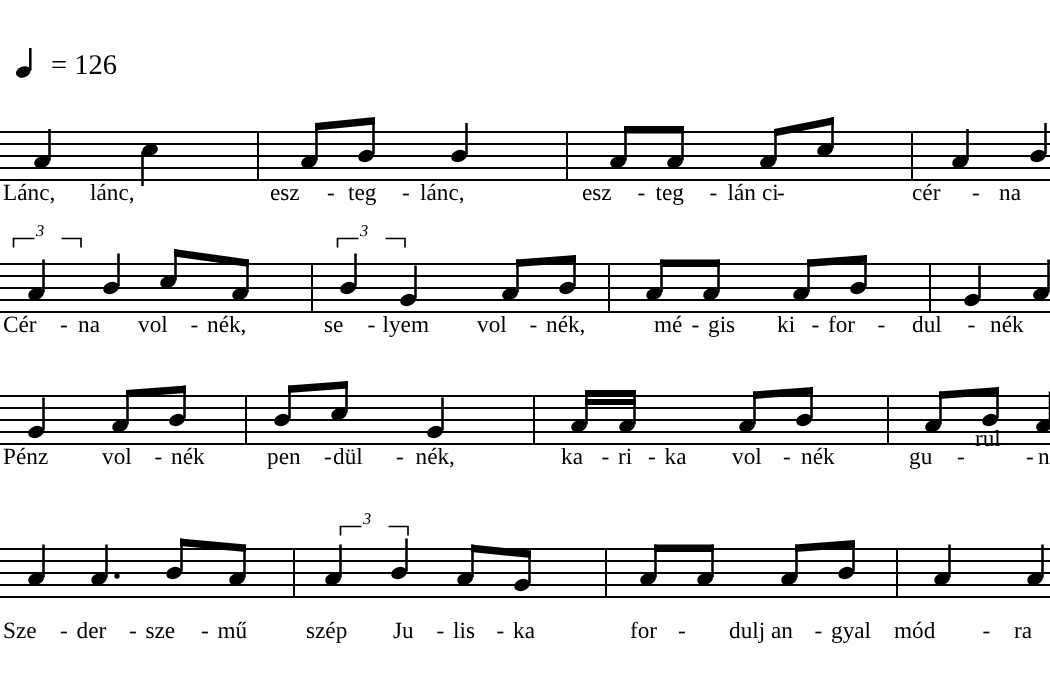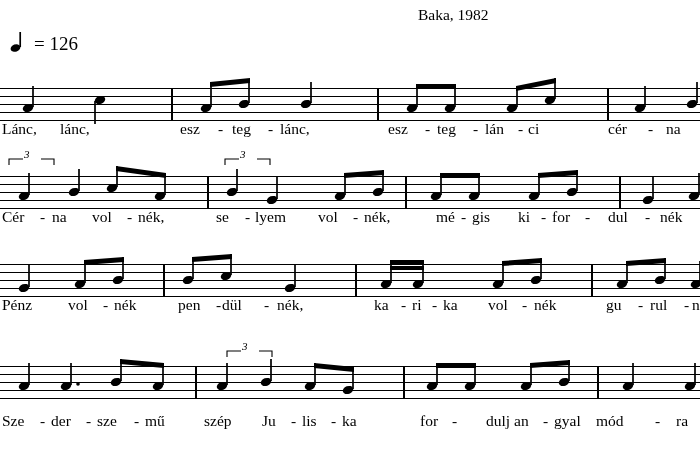--- a/index.html
+++ b/index.html
@@ -67,21 +67,20 @@
   .stem { stroke: #000; stroke-width: 1.7; }
   .beam { fill: #000; }
   .notehead { fill: #000; }
   .brk { stroke: #000; stroke-width: 1.1; fill: none; }
 </style>
 </head>
 <body>
 
 <div id="sheet">
 
-  <div class="hdr" id="hdr-line1">Baka, 1982</div>
 
   <div class="tempo-note">
     <svg width="16" height="22" viewBox="0 0 16 22">
       <ellipse class="notehead" cx="5.5" cy="17" rx="5" ry="3.6" transform="rotate(-20 5.5 17)"></ellipse>
       <line class="stem" x1="10.2" y1="16" x2="10.2" y2="1"></line>
     </svg>
   </div>
   <div class="tempo-num">= 126</div>
 
   <svg width="700" height="60" style="position:absolute;left:0;top:72px">
@@ -317,21 +316,21 @@
   <div class="lyric" style="left:218px;top:120px">-</div>
   <div class="lyric" style="left:232px;top:120px">teg</div>
   <div class="lyric" style="left:268px;top:120px">-</div>
   <div class="lyric" style="left:280px;top:120px">lánc,</div>
   <div class="lyric" style="left:388px;top:120px">esz</div>
   <div class="lyric" style="left:425px;top:120px">-</div>
   <div class="lyric" style="left:437px;top:120px">teg</div>
   <div class="lyric" style="left:473px;top:120px">-</div>
   <div class="lyric" style="left:485px;top:120px">lán</div>
   <div class="lyric" style="left:518px;top:120px">-</div>
-  <div class="lyric" style="left:528px;top:120px">ci</div>
+  <div class="lyric" style="left:508px;top:120px">ci</div>
   <div class="lyric" style="left:608px;top:120px">cér</div>
   <div class="lyric" style="left:648px;top:120px">-</div>
   <div class="lyric" style="left:666px;top:120px">na</div>
 
   <div class="lyric" style="left:2px;top:208px">Cér</div>
   <div class="lyric" style="left:40px;top:208px">-</div>
   <div class="lyric" style="left:52px;top:208px">na</div>
   <div class="lyric" style="left:92px;top:208px">vol</div>
   <div class="lyric" style="left:127px;top:208px">-</div>
   <div class="lyric" style="left:138px;top:208px">nék,</div>
@@ -364,21 +363,21 @@
   <div class="lyric" style="left:374px;top:296px">ka</div>
   <div class="lyric" style="left:401px;top:296px">-</div>
   <div class="lyric" style="left:412px;top:296px">ri</div>
   <div class="lyric" style="left:432px;top:296px">-</div>
   <div class="lyric" style="left:443px;top:296px">ka</div>
   <div class="lyric" style="left:488px;top:296px">vol</div>
   <div class="lyric" style="left:522px;top:296px">-</div>
   <div class="lyric" style="left:534px;top:296px">nék</div>
   <div class="lyric" style="left:606px;top:296px">gu</div>
   <div class="lyric" style="left:638px;top:296px">-</div>
-  <div class="lyric" style="left:650px;top:296px">rul</div>
+  <div class="lyric" style="left:650px;top:284px">rul</div>
   <div class="lyric" style="left:684px;top:296px">-</div>
   <div class="lyric" style="left:692px;top:296px">na</div>
 
   <div class="lyric" style="left:2px;top:412px">Sze</div>
   <div class="lyric" style="left:40px;top:412px">-</div>
   <div class="lyric" style="left:51px;top:412px">der</div>
   <div class="lyric" style="left:86px;top:412px">-</div>
   <div class="lyric" style="left:97px;top:412px">sze</div>
   <div class="lyric" style="left:134px;top:412px">-</div>
   <div class="lyric" style="left:145px;top:412px">mű</div>

